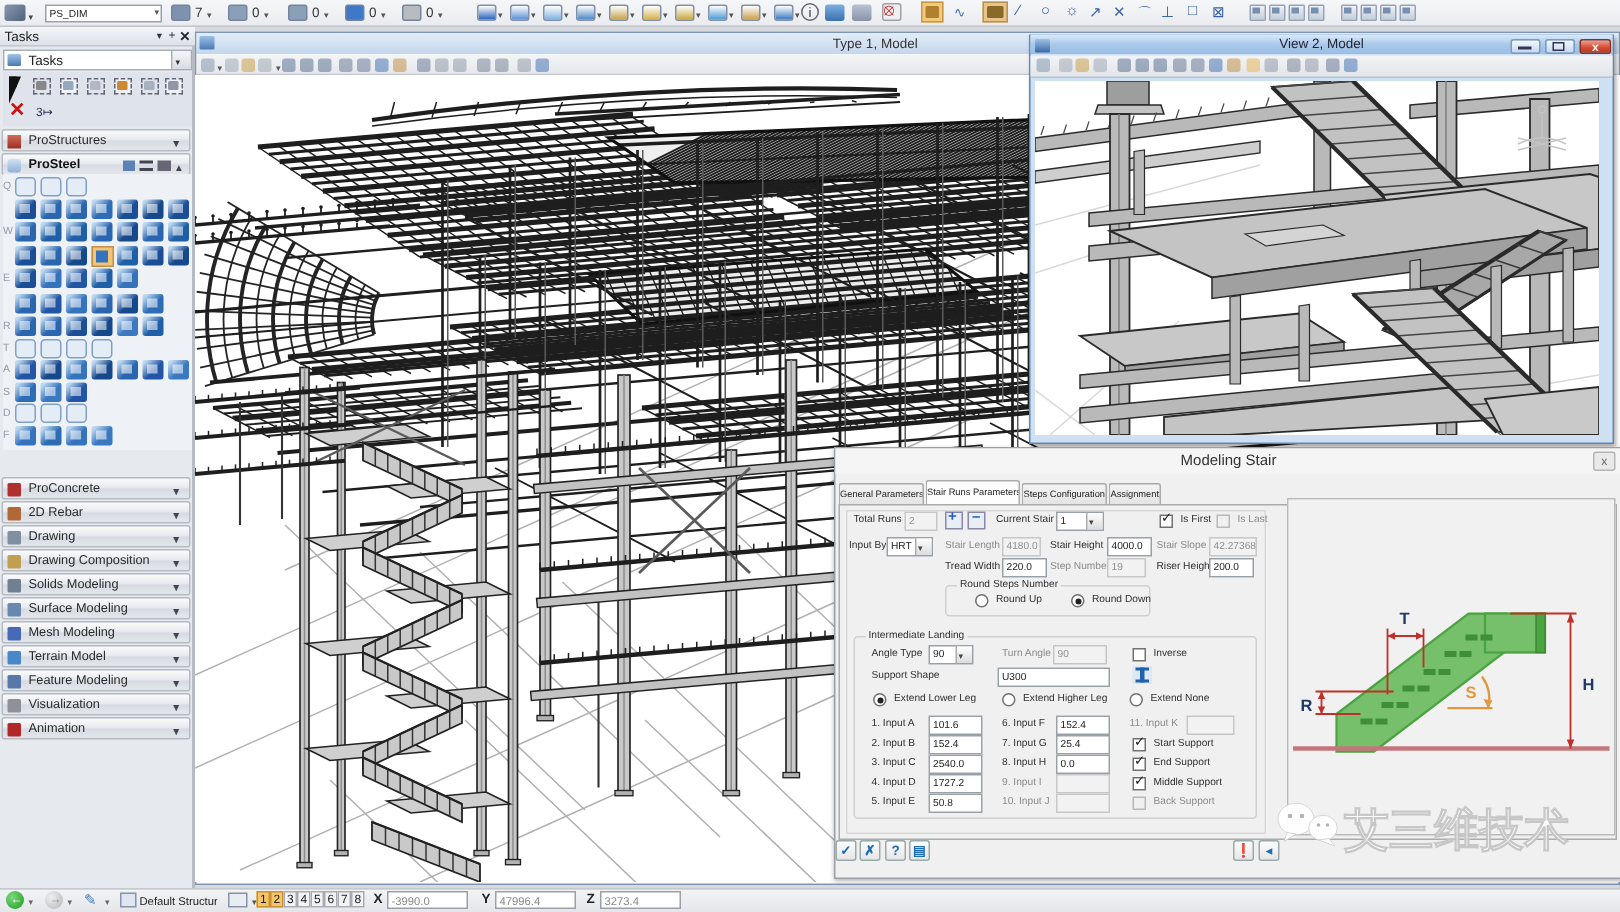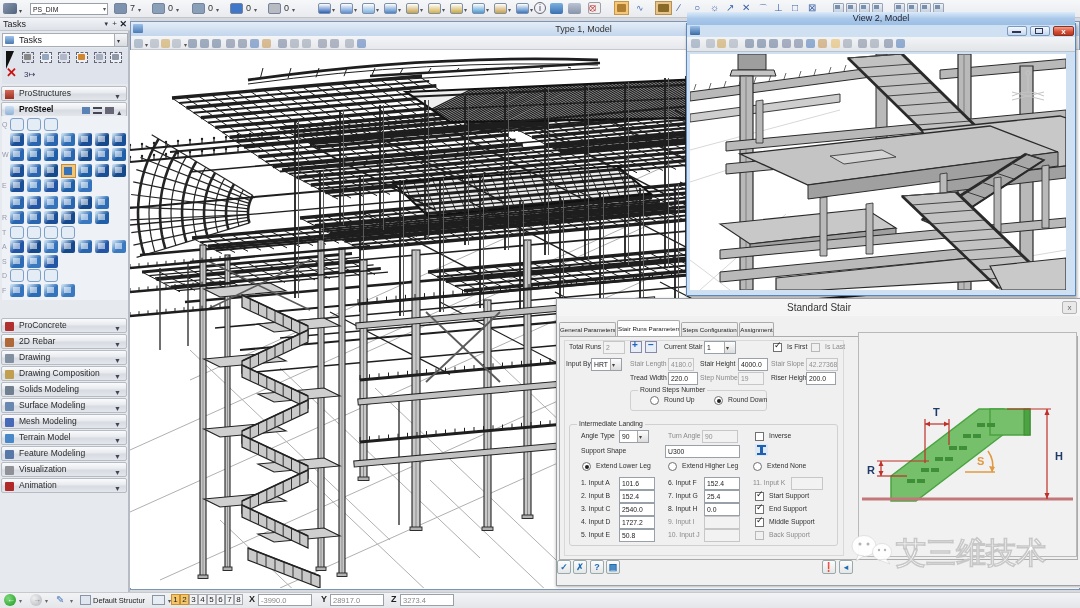--- a/index.html
+++ b/index.html
@@ -1222,21 +1222,21 @@
 <div class="sechdr" style="top:350px;">Drawing<span class="chev">▼</span><span class="sic" style="background:#8090a0;border-radius:1px;"></span></div>
 <div class="sechdr" style="top:366px;">Drawing Composition<span class="chev">▼</span><span class="sic" style="background:#c0a050;border-radius:1px;"></span></div>
 <div class="sechdr" style="top:382px;">Solids Modeling<span class="chev">▼</span><span class="sic" style="background:#708090;border-radius:1px;"></span></div>
 <div class="sechdr" style="top:398px;">Surface Modeling<span class="chev">▼</span><span class="sic" style="background:#6888b0;border-radius:1px;"></span></div>
 <div class="sechdr" style="top:414px;">Mesh Modeling<span class="chev">▼</span><span class="sic" style="background:#4868b8;border-radius:1px;"></span></div>
 <div class="sechdr" style="top:430px;">Terrain Model<span class="chev">▼</span><span class="sic" style="background:#4888c8;border-radius:1px;"></span></div>
 <div class="sechdr" style="top:446px;">Feature Modeling<span class="chev">▼</span><span class="sic" style="background:#5878a8;border-radius:1px;"></span></div>
 <div class="sechdr" style="top:462px;">Visualization<span class="chev">▼</span><span class="sic" style="background:#909098;border-radius:1px;"></span></div>
 <div class="sechdr" style="top:478px;">Animation<span class="chev">▼</span><span class="sic" style="background:#b02828;border-radius:1px;"></span></div>
 <div class="ab" style="left:686px;top:23px;width:390px;height:273px;background:#cfe0f2;border:1px solid #5a88bc;box-shadow:1px 2px 3px rgba(0,0,0,.35);"></div>
-<div class="ab" style="left:687px;top:12px;width:388px;height:13px;background:linear-gradient(#dcebfa,#aac9ea 50%,#9abee4);font-size:9px;color:#223;text-align:center;line-height:13px;">View 2, Model</div>
+<div class="ab" style="left:687px;top:23px;width:388px;height:13px;background:linear-gradient(#dcebfa,#aac9ea 50%,#9abee4);font-size:9px;color:#223;text-align:center;line-height:13px;">View 2, Model</div>
 <div class="ab" style="left:690px;top:26px;width:10px;height:9px;background:linear-gradient(#9cc0e8,#3a6aa4);border-radius:1px;"></div>
 <div class="ab" style="left:1007px;top:26px;width:20px;height:10px;background:linear-gradient(#f4f8fc,#c3d8ee);border:1px solid #7a9ac0;border-radius:2px;"></div>
 <div class="ab" style="left:1012px;top:31px;width:9px;height:2px;background:#335;"></div>
 <div class="ab" style="left:1030px;top:26px;width:20px;height:10px;background:linear-gradient(#f4f8fc,#c3d8ee);border:1px solid #7a9ac0;border-radius:2px;"></div>
 <div class="ab" style="left:1035px;top:28px;width:8px;height:6px;border:1px solid #335;"></div>
 <div class="ab" style="left:1053px;top:26px;width:21px;height:10px;background:linear-gradient(#f0a090,#d44a30 60%,#b83820);border:1px solid #8a3020;border-radius:2px;font-size:8px;color:#fff;text-align:center;line-height:9px;font-weight:bold;">x</div>
 <div class="ab" style="left:687px;top:37px;width:388px;height:15px;background:linear-gradient(#f2f4f6,#e2e5e9);border-bottom:1px solid #bcc2ca;"></div>
 <div class="ab" style="left:691px;top:39px;width:9px;height:9px;background:#7a90aa;opacity:.5;border-radius:2px;"></div>
 <div class="ab" style="left:706px;top:39px;width:9px;height:9px;background:#9aa4b2;opacity:.5;border-radius:2px;"></div>
 <div class="ab" style="left:717px;top:39px;width:9px;height:9px;background:#c89838;opacity:.5;border-radius:2px;"></div>
@@ -1366,21 +1366,21 @@
     <line x1="266" y1="138" x2="362" y2="230" stroke="#2a2a2a" stroke-width="3"></line>
     <polygon points="300,212 376,204 376,236 312,236" fill="#c9c9c9" stroke="#2a2a2a" stroke-width="1.2"></polygon>
     <g stroke="#c4c4c4" fill="none" stroke-width="1">
       <line x1="338" y1="22" x2="338" y2="38"></line>
       <path d="M322,42 Q338,34 354,42"></path>
       <path d="M322,38 L354,46 M322,46 L354,38"></path>
       <circle cx="338" cy="19" r="2.2"></circle>
     </g>
   </svg>
 <div class="ab" style="left:556px;top:298px;width:526px;height:288px;background:#f0f0f0;border:1px solid #9aa0a6;box-shadow:0 1px 3px rgba(0,0,0,.3);"></div>
-<div class="ab" style="left:557px;top:299px;width:524px;height:17px;background:#f5f5f5;font-size:10px;color:#333;text-align:center;line-height:17px;">Standard Stair</div>
+<div class="ab" style="left:557px;top:299px;width:524px;height:17px;background:#f5f5f5;font-size:10px;color:#333;text-align:center;line-height:17px;">Modeling Stair</div>
 <div class="ab" style="left:1062px;top:301px;width:15px;height:13px;background:#e9e9e9;border:1px solid #b5b5b5;border-radius:2px;font-size:8px;color:#666;text-align:center;line-height:12px;">x</div>
 <div class="ab" style="left:559px;top:322px;width:57px;height:14px;background:linear-gradient(#f4f4f4,#e4e4e4);border:1px solid #ababab;border-bottom:none;border-radius:2px 2px 0 0;font-size:6.2px;color:#222;text-align:center;line-height:14px;overflow:hidden;white-space:nowrap;">General Parameters</div>
 <div class="ab" style="left:617px;top:320px;width:63px;height:16px;background:#fdfdfd;border:1px solid #ababab;border-bottom:none;border-radius:2px 2px 0 0;font-size:6.2px;color:#222;text-align:center;line-height:16px;overflow:hidden;white-space:nowrap;">Stair Runs Parameters</div>
 <div class="ab" style="left:681px;top:322px;width:57px;height:14px;background:linear-gradient(#f4f4f4,#e4e4e4);border:1px solid #ababab;border-bottom:none;border-radius:2px 2px 0 0;font-size:6.2px;color:#222;text-align:center;line-height:14px;overflow:hidden;white-space:nowrap;">Steps Configuration</div>
 <div class="ab" style="left:739px;top:322px;width:35px;height:14px;background:linear-gradient(#f4f4f4,#e4e4e4);border:1px solid #ababab;border-bottom:none;border-radius:2px 2px 0 0;font-size:6.2px;color:#222;text-align:center;line-height:14px;overflow:hidden;white-space:nowrap;">Assignment</div>
 <div class="ab" style="left:559px;top:336px;width:519px;height:224px;background:#f0f0f0;border:1px solid #ababab;"></div>
 <div class="ab" style="left:564px;top:340px;width:280px;height:216px;background:#f0f0f0;border:1px solid #d8d8d8;"></div>
 <div class="ab" style="left:858px;top:332px;width:219px;height:225px;background:#f1f1f1;border:1px solid #b9b9b9;"></div>
 <div class="ab lbl" style="left:569px;top:343px;">Total Runs</div>
 <div class="ab fld dis" style="left:603px;top:341px;width:22px;height:13px;">2</div>
@@ -1557,14 +1557,14 @@
 <div class="ab" style="left:180px;top:594px;width:9px;height:11px;background:#f5c56a;border:1px solid #c89030;font-size:8px;color:#222;text-align:center;line-height:10px;">2</div>
 <div class="ab" style="left:189px;top:594px;width:9px;height:11px;background:#f2f3f5;border:1px solid #a8acb2;font-size:8px;color:#222;text-align:center;line-height:10px;">3</div>
 <div class="ab" style="left:198px;top:594px;width:9px;height:11px;background:#f2f3f5;border:1px solid #a8acb2;font-size:8px;color:#222;text-align:center;line-height:10px;">4</div>
 <div class="ab" style="left:207px;top:594px;width:9px;height:11px;background:#f2f3f5;border:1px solid #a8acb2;font-size:8px;color:#222;text-align:center;line-height:10px;">5</div>
 <div class="ab" style="left:216px;top:594px;width:9px;height:11px;background:#f2f3f5;border:1px solid #a8acb2;font-size:8px;color:#222;text-align:center;line-height:10px;">6</div>
 <div class="ab" style="left:225px;top:594px;width:9px;height:11px;background:#f2f3f5;border:1px solid #a8acb2;font-size:8px;color:#222;text-align:center;line-height:10px;">7</div>
 <div class="ab" style="left:234px;top:594px;width:9px;height:11px;background:#f2f3f5;border:1px solid #a8acb2;font-size:8px;color:#222;text-align:center;line-height:10px;">8</div>
 <div class="ab" style="left:249px;top:594px;font-size:9px;font-weight:bold;color:#222;">X</div>
 <div class="ab fld" style="left:258px;top:594px;width:54px;height:12px;color:#888;font-size:7.5px;">-3990.0</div>
 <div class="ab" style="left:321px;top:594px;font-size:9px;font-weight:bold;color:#222;">Y</div>
-<div class="ab fld" style="left:330px;top:594px;width:54px;height:12px;color:#888;font-size:7.5px;">28917.0</div>
+<div class="ab fld" style="left:330px;top:594px;width:54px;height:12px;color:#888;font-size:7.5px;">47996.4</div>
 <div class="ab" style="left:391px;top:594px;font-size:9px;font-weight:bold;color:#222;">Z</div>
 <div class="ab fld" style="left:400px;top:594px;width:54px;height:12px;color:#888;font-size:7.5px;">3273.4</div>
 </body></html>

